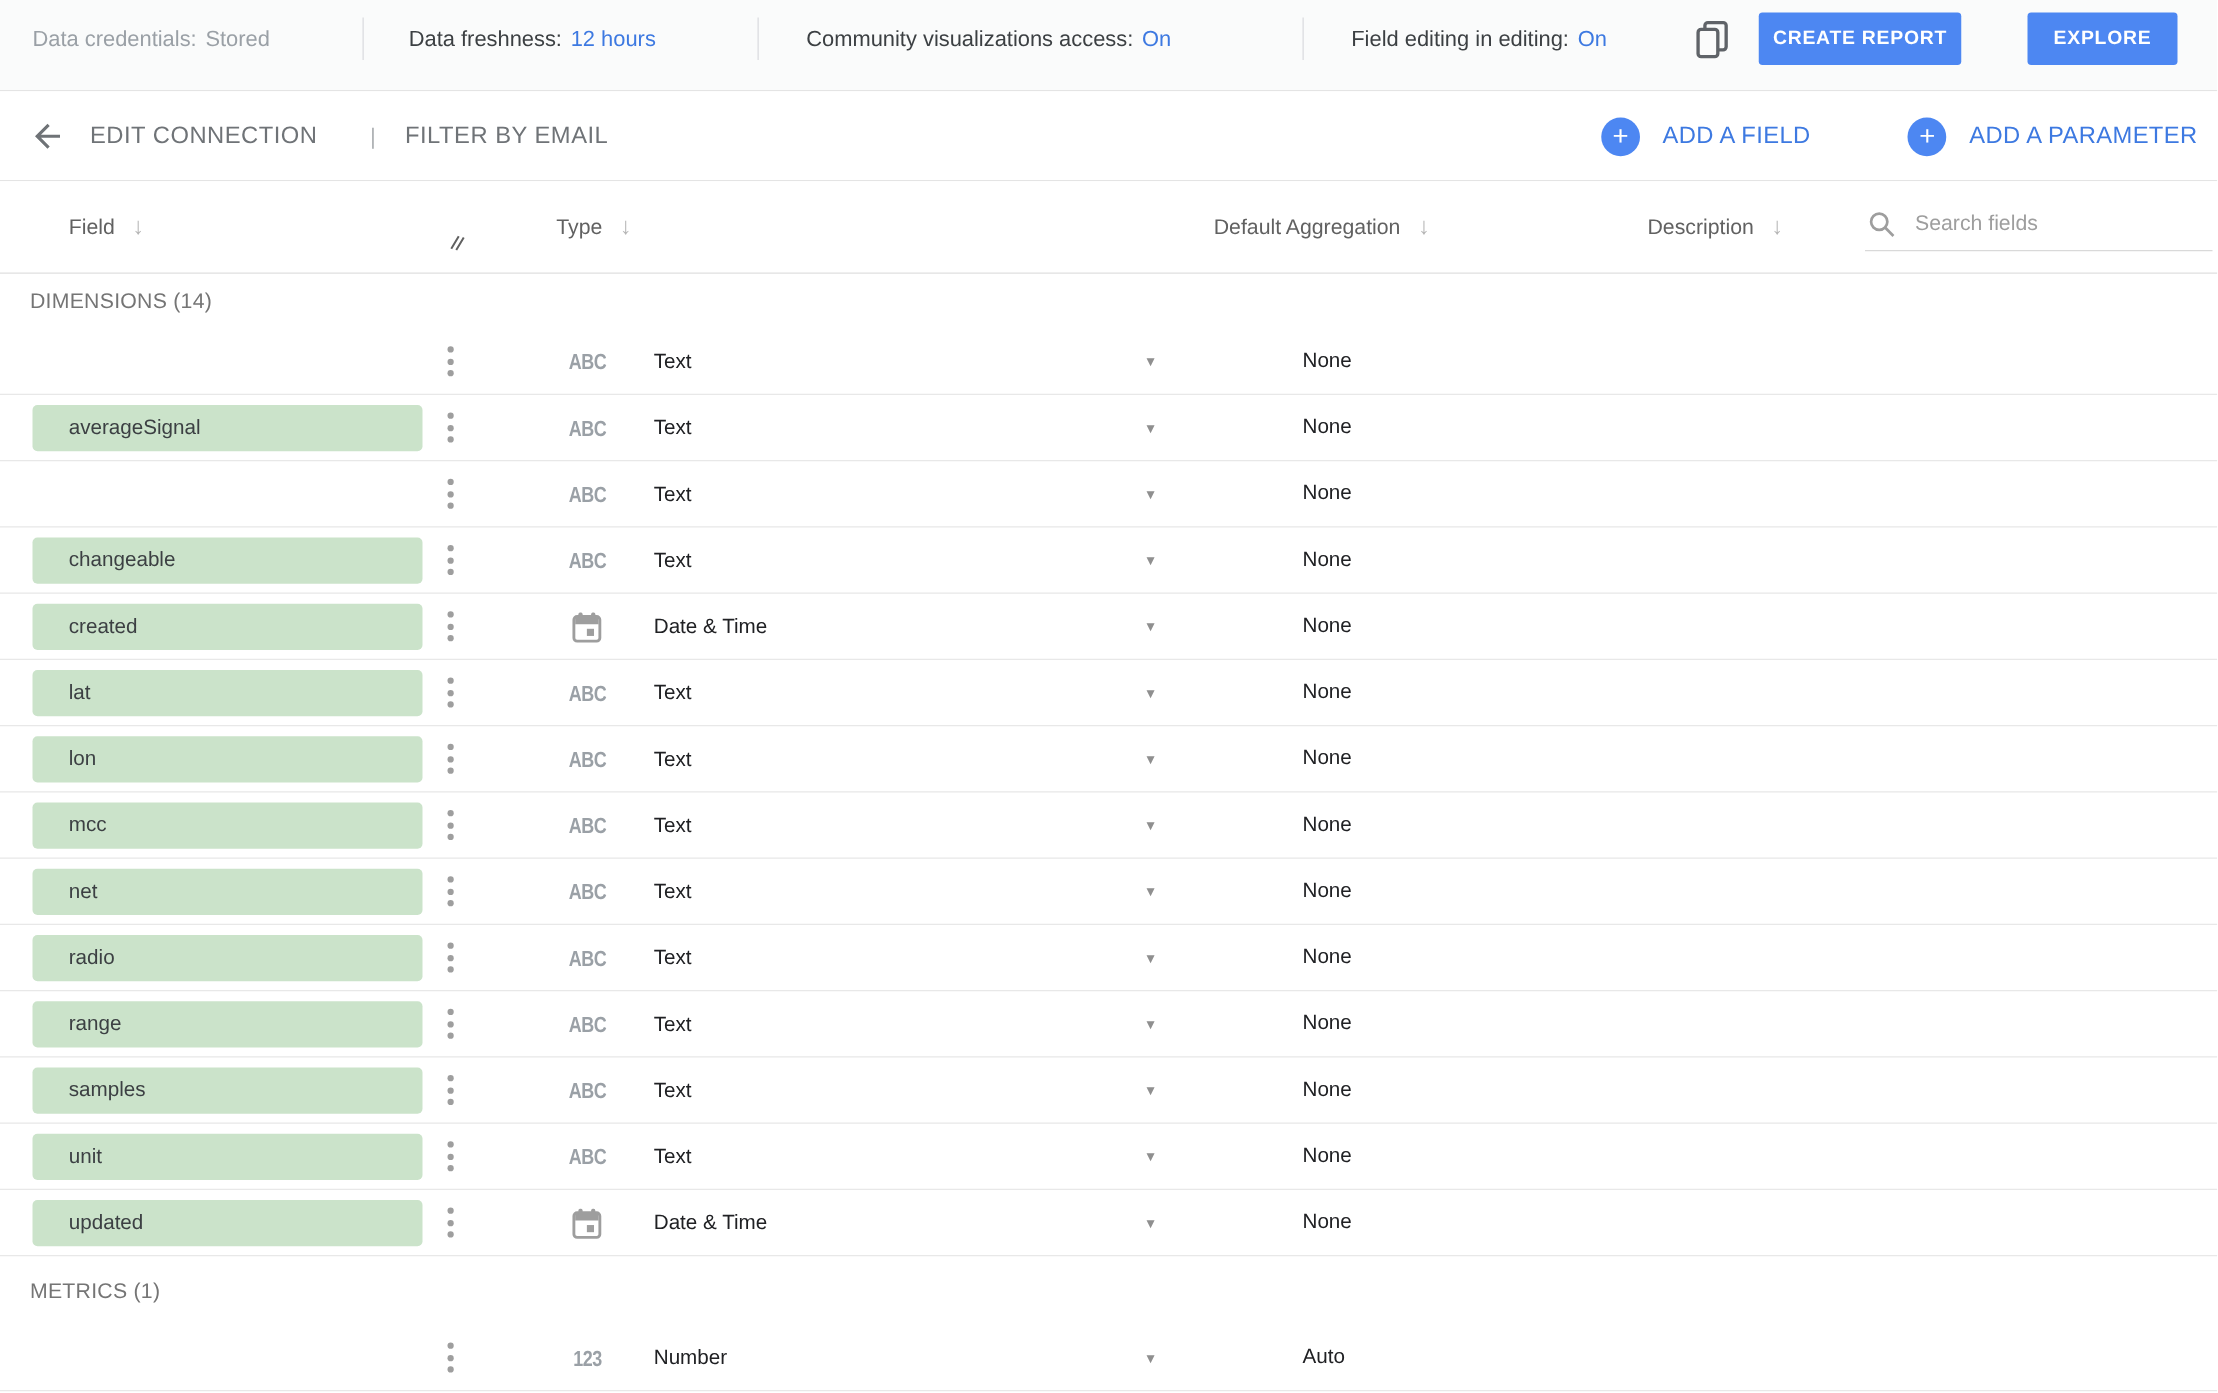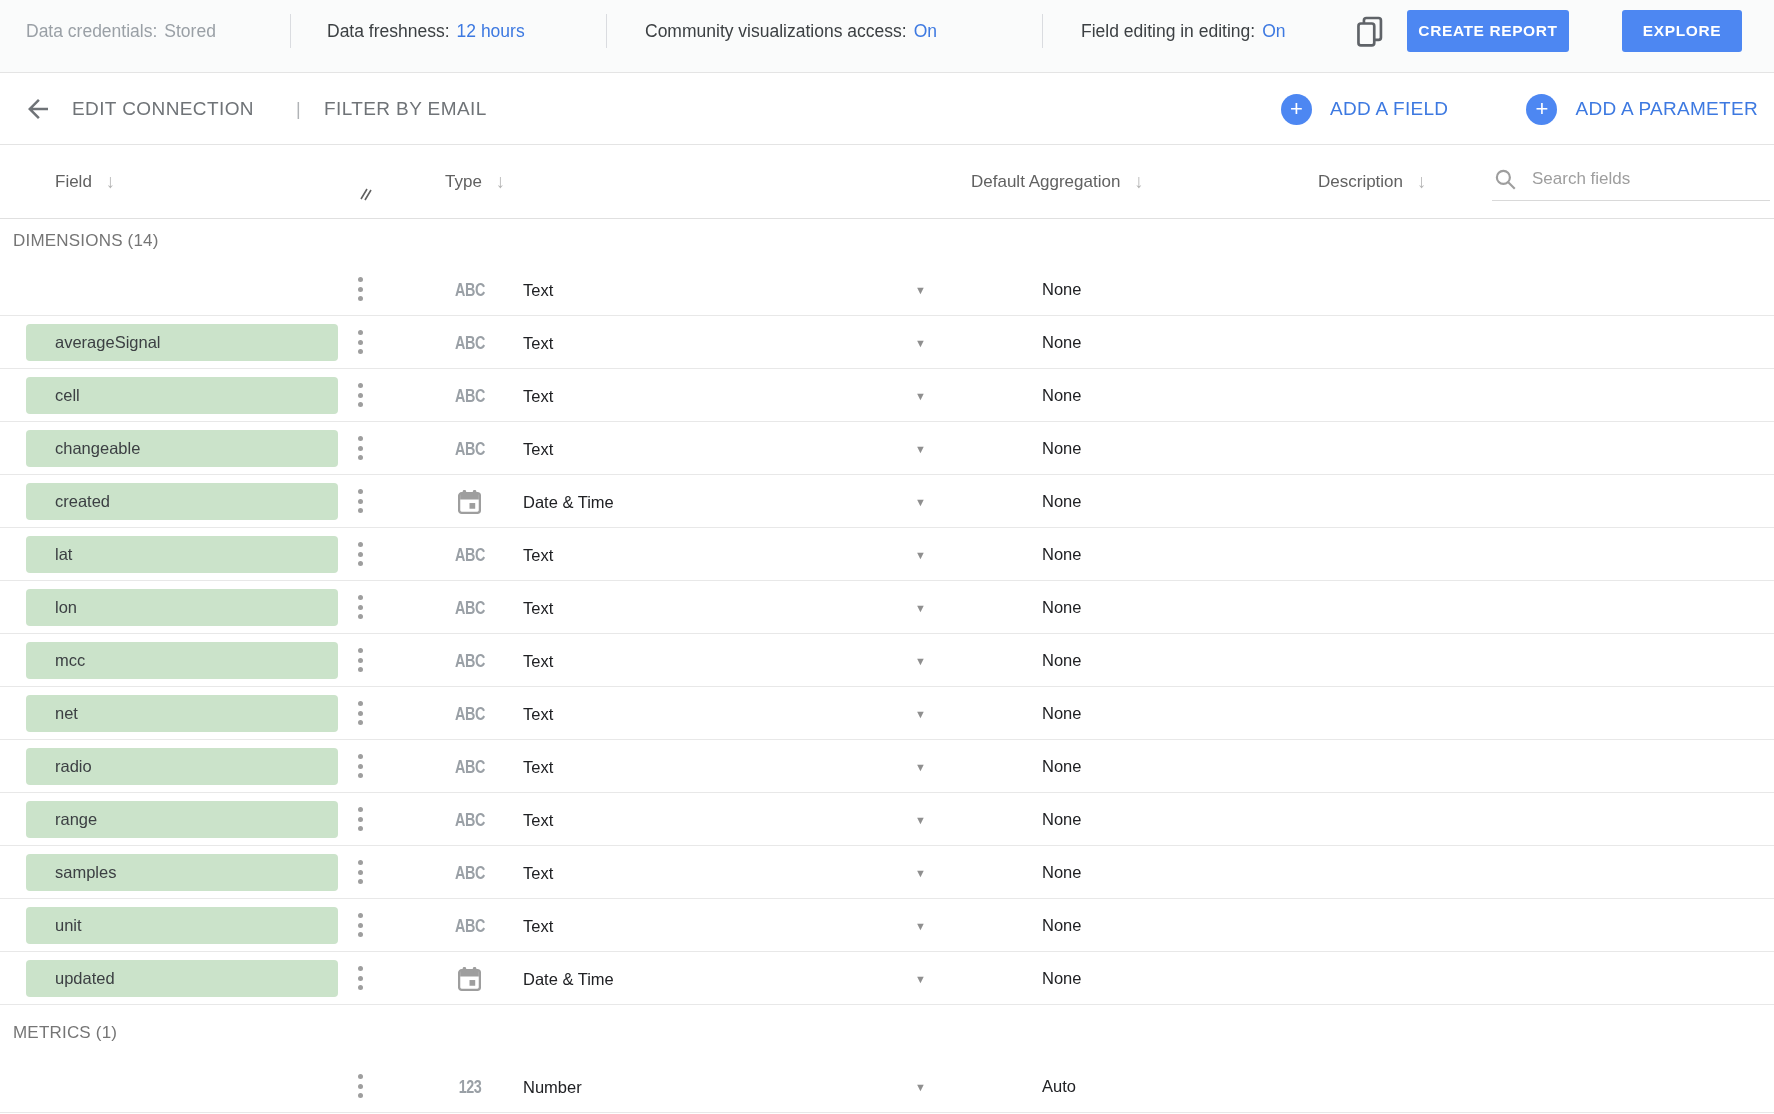--- a/index.html
+++ b/index.html
@@ -41,21 +41,21 @@
   .th-field{left:55px;}
   .th-type{left:445px;}
   .th-agg{left:971px;}
   .th-desc{left:1318px;}
   .grip{position:absolute;left:358px;top:42px;cursor:col-resize;}
   .searchbox{position:absolute;left:1492px;top:12px;width:278px;height:44px;display:flex;align-items:center;gap:12px;border-bottom:1px solid #d9d9d9;}
   .searchbox input{border:none;outline:none;background:transparent;font-size:17px;color:#3c4043;width:210px;}
   .searchbox input::placeholder{color:#9e9e9e;}
 
   
-  .section-title{height:44px;display:flex;align-items:center;padding-left:13px;color:#757575;font-size:17px;letter-spacing:.2px;}
+  .section-title{height:44px;display:flex;align-items:center;padding-left:24px;color:#757575;font-size:17px;letter-spacing:.2px;}
   .section:not(:first-child) .section-title{height:55px;}
   .row{position:relative;height:53px;border-bottom:1px solid #e8e8e8;}
   .chip{position:absolute;left:26px;top:8px;width:312px;height:37px;border-radius:4px;cursor:pointer;}
   .chip.dimension{background:var(--chip-dimension);}
   .chip.metric{background:var(--chip-metric);}
   .chip-label{display:block;padding-left:29px;line-height:37px;font-size:16.5px;color:#3c4043;white-space:nowrap;overflow:hidden;}
   .dots{position:absolute;left:354px;top:50%;transform:translateY(-50%);display:flex;flex-direction:column;gap:4.5px;padding:4px;cursor:pointer;}
   .dots i{width:5px;height:5px;border-radius:50%;background:#9e9e9e;}
   .type-select{position:absolute;left:438px;top:0;width:502px;height:53px;cursor:pointer;}
   .type-glyph{position:absolute;left:0;top:50%;width:64px;transform:translateY(-50%) scaleX(.82);text-align:center;color:#9aa0a6;font-weight:bold;font-size:17.5px;letter-spacing:-.5px;}
@@ -184,23 +184,20 @@
     <div class="type-select">
       <span class="type-glyph">ABC</span>
 
       <span class="type-label">Text</span>
       <span class="dd-arrow">▼</span>
     </div>
     <span class="agg-value">None</span>
   </div>
 
   <div class="row">
-    <div class="chip dimension">
-      <span class="chip-label">cell</span>
-    </div>
     <div class="dots">
               <i></i>
               <i></i>
               <i></i>
             </div>
     <div class="type-select">
       <span class="type-glyph">ABC</span>
 
       <span class="type-label">Text</span>
       <span class="dd-arrow">▼</span>

